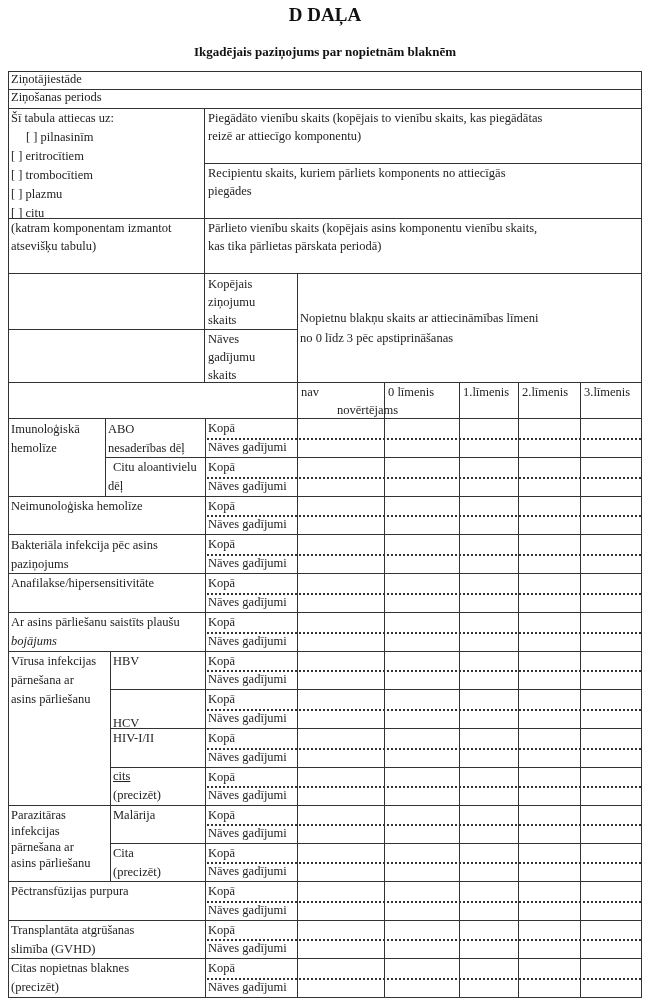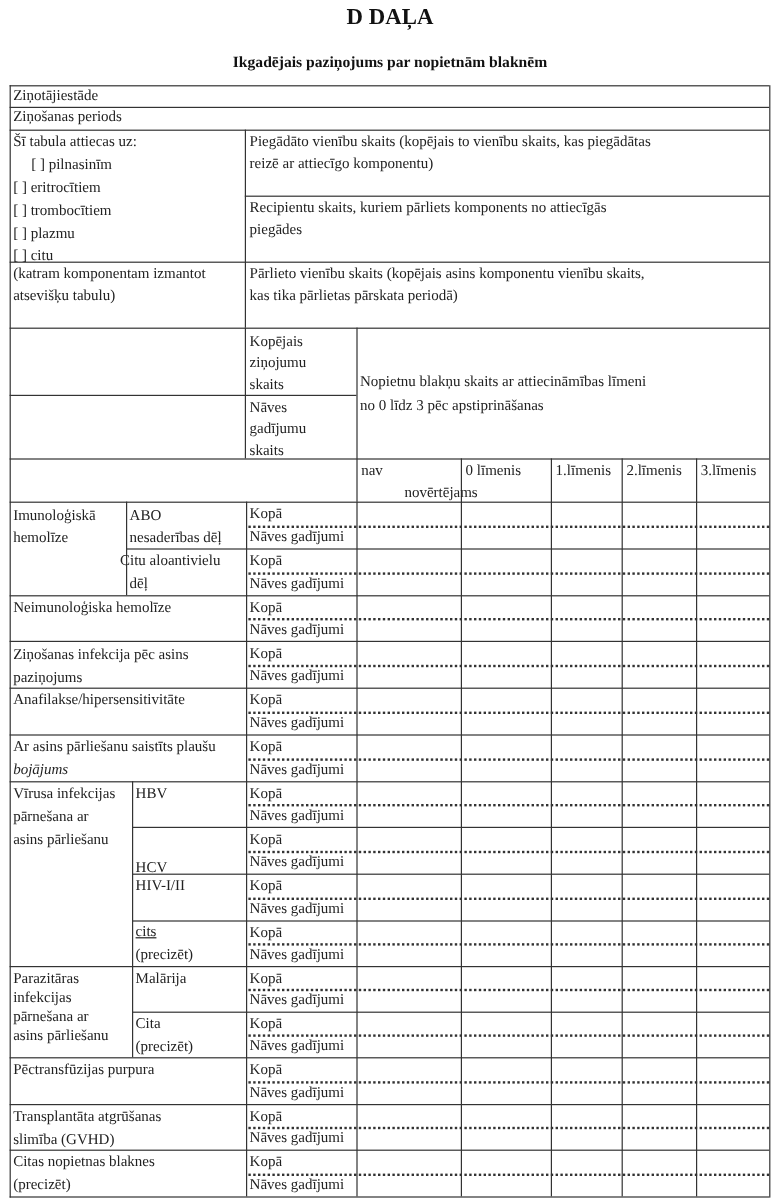--- a/index.html
+++ b/index.html
@@ -284,24 +284,24 @@
     <div class="b" style="left: 459px; top: 958px; width: 59px; height: 20px;"></div>
     <div class="b" style="left: 459px; top: 978px; width: 59px; height: 19px;"></div>
     <div class="b" style="left: 518px; top: 958px; width: 62px; height: 20px;"></div>
     <div class="b" style="left: 518px; top: 978px; width: 62px; height: 19px;"></div>
     <div class="b" style="left: 580px; top: 958px; width: 61px; height: 20px;"></div>
     <div class="b" style="left: 580px; top: 978px; width: 61px; height: 19px;"></div>
     <div class="txt" style="left: 11px; top: 420px;">Imunoloģiskā</div>
     <div class="txt" style="left: 11px; top: 439px;">hemolīze</div>
     <div class="txt" style="left: 108px; top: 420px;">ABO</div>
     <div class="txt" style="left: 108px; top: 439px;">nesaderības dēļ</div>
-    <div class="txt" style="left: 100px; top: 458px;">Citu aloantivielu</div>
+    <div class="txt" style="left: 113px; top: 458px;">Citu aloantivielu</div>
     <div class="txt" style="left: 108px; top: 477px;">dēļ</div>
     <div class="txt" style="left: 11px; top: 497px;">Neimunoloģiska hemolīze</div>
-    <div class="txt" style="left: 11px; top: 536px;">Ziņošanas infekcija pēc asins</div>
+    <div class="txt" style="left: 11px; top: 536px;">Bakteriāla infekcija pēc asins</div>
     <div class="txt" style="left: 11px; top: 555px;">paziņojums</div>
     <div class="txt" style="left: 11px; top: 574px;">Anafilakse/hipersensitivitāte</div>
     <div class="txt" style="left: 11px; top: 613px;">Ar asins pārliešanu saistīts plaušu</div>
     <div class="txt" style="left: 11px; top: 632px; font-style: italic;">bojājums</div>
     <div class="txt" style="left: 11px; top: 652px;">Vīrusa infekcijas</div>
     <div class="txt" style="left: 11px; top: 671px;">pārnešana ar</div>
     <div class="txt" style="left: 11px; top: 690px;">asins pārliešanu</div>
     <div class="txt" style="left: 113px; top: 652px;">HBV</div>
     <div class="txt" style="left: 113px; top: 714px;">HCV</div>
     <div class="txt" style="left: 113px; top: 729px;">HIV-I/II</div>

